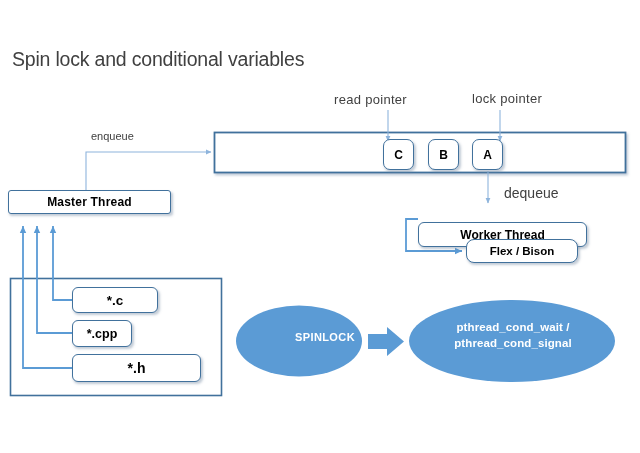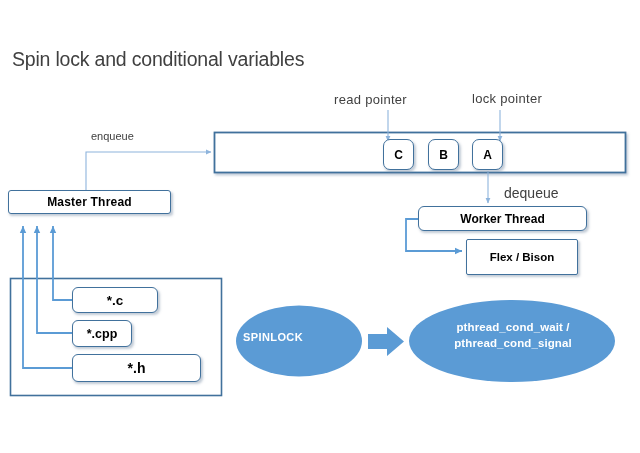--- a/index.html
+++ b/index.html
@@ -74,30 +74,30 @@
   #q-a { left: 472px; top: 139px; }
 
   #master-thread {
     left: 8px; top: 190px;
     width: 163px; height: 24px;
     font-size: 12px;
     border-radius: 3px;
     letter-spacing: 0.2px;
   }
   #worker-thread {
-    left: 418px; top: 206px;
+    left: 418px; top: 222px;
     width: 169px; height: 25px;
     font-size: 12px;
     border-radius: 6px;
   }
   #flex-bison {
     left: 466px; top: 239px;
-    width: 112px; height: 36px;
+    width: 112px; height: 24px;
     font-size: 11.5px;
-    border-radius: 2px;
+    border-radius: 8px;
   }
   #file-c {
     left: 72px; top: 287px;
     width: 86px; height: 26px;
     font-size: 13.5px;
   }
   #file-cpp {
     left: 72px; top: 320px;
     width: 60px; height: 27px;
     font-size: 12.5px;
@@ -106,21 +106,21 @@
     left: 72px; top: 354px;
     width: 129px; height: 28px;
     font-size: 14px;
   }
 
   .ell-text {
     position: absolute;
     color: #ffffff;
     font-weight: bold;
     white-space: pre-line;
-    text-align: left;
+    text-align: right;
     line-height: 1.35;
   }
   #spinlock-text {
     left: 243px; top: 330px;
     width: 112px;
     font-size: 11px;
     letter-spacing: 0.4px;
   }
   #cond-text {
     left: 418px; top: 320px;

